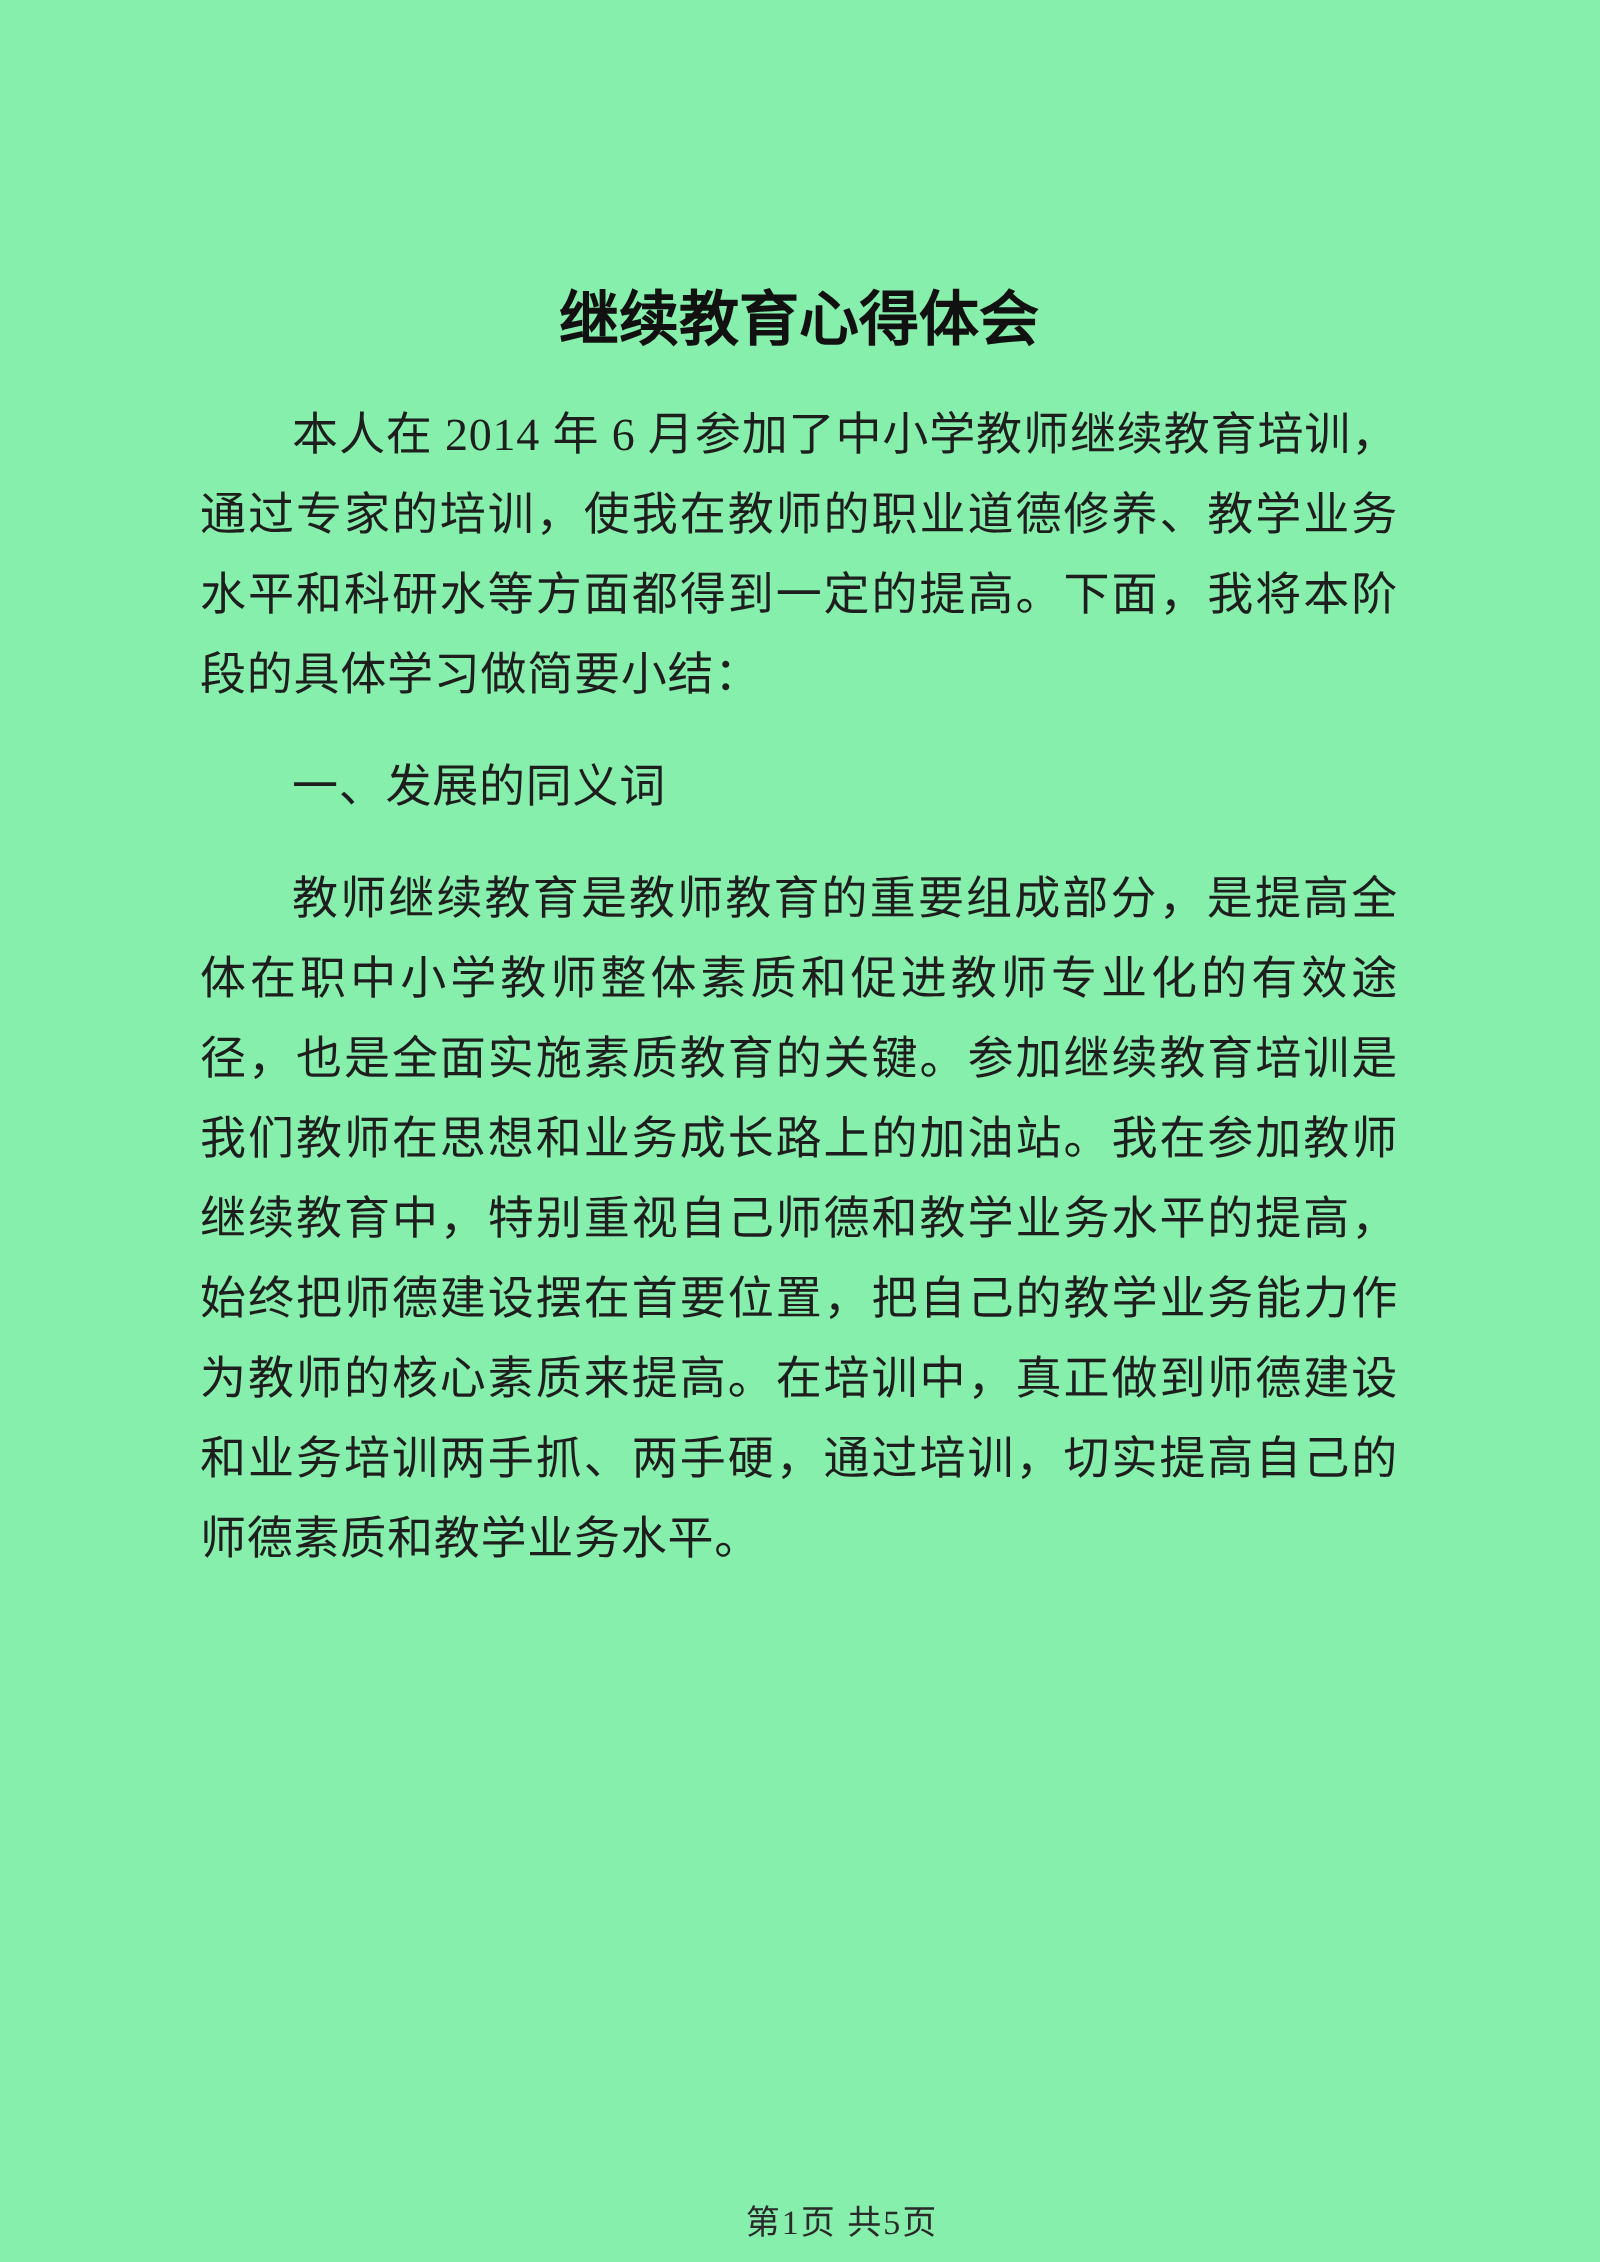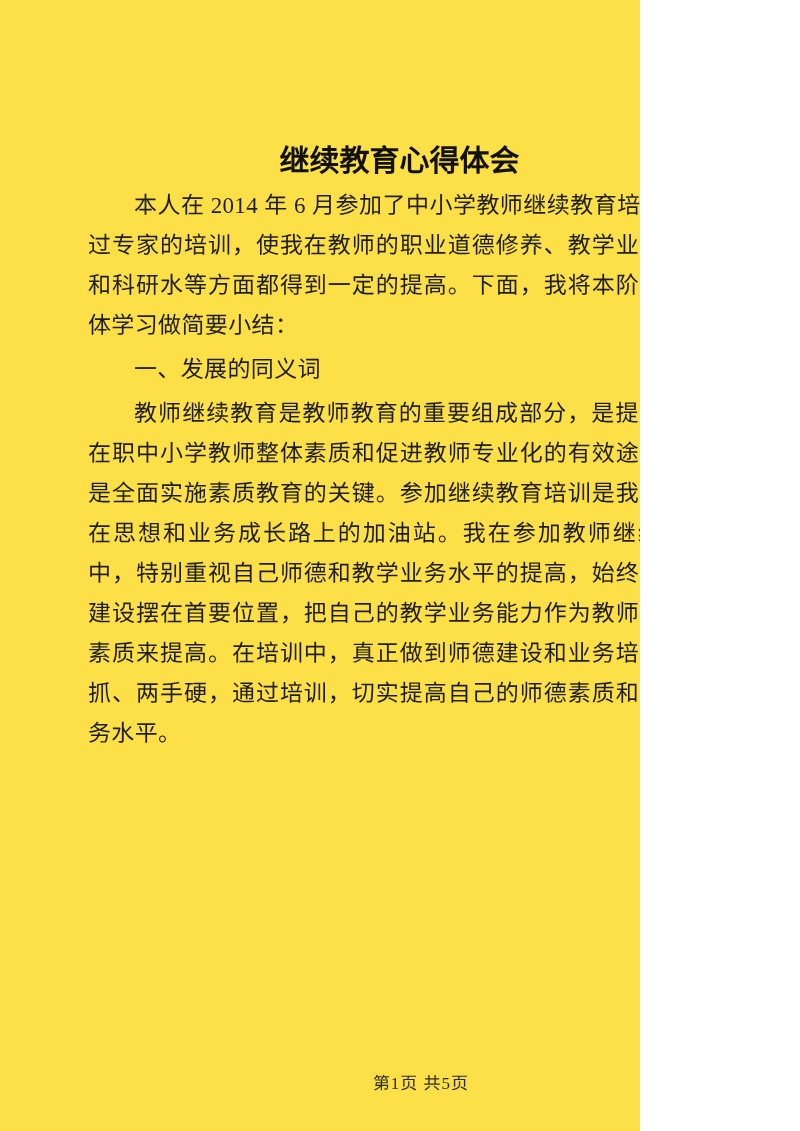--- a/index.html
+++ b/index.html
@@ -2,23 +2,23 @@
 <html lang="zh-CN"><head>
 <meta charset="utf-8">
 <style>
   html, body {
     margin: 0;
     padding: 0;
     background: #ffffff;
   }
   .page {
     position: relative;
-    width: 640px;
+    width: 800px;
     height: 1131px;
-    background: #fde047;
+    background: #86efac;
     overflow: hidden;
     font-family: "Liberation Serif", serif;
     color: #1e1e1e;
   }
   .content {
     position: absolute;
     left: 84px;
     top: 140px;
     width: 631px;
   }
@@ -26,34 +26,34 @@
     margin: 0 0 4px 0;
     font-size: 30px;
     line-height: 42px;
     font-weight: 700;
     text-align: center;
     letter-spacing: 0px;
     color: #111111;
     font-family: "Liberation Sans", sans-serif;
   }
   .para {
-    margin: 4px;
+    margin: 16px;
     font-size: 23px;
     line-height: 40px;
     letter-spacing: 0.37px;
     text-align: justify;
     text-justify: inter-character;
     text-indent: 2em;
     word-break: break-all;
     color: #1e1e1e;
     font-family: Liberation Serif, serif;
   }
   .footer {
     position: absolute;
-    top: 1072px;
+    top: 1100px;
     left: 0;
     width: 800px;
     box-sizing: border-box;
     padding-left: 42px; 
     text-align: center;
     font-size: 17px;
     line-height: 24px;
     color: #2a2a2a;
     letter-spacing: 1px;
   }

